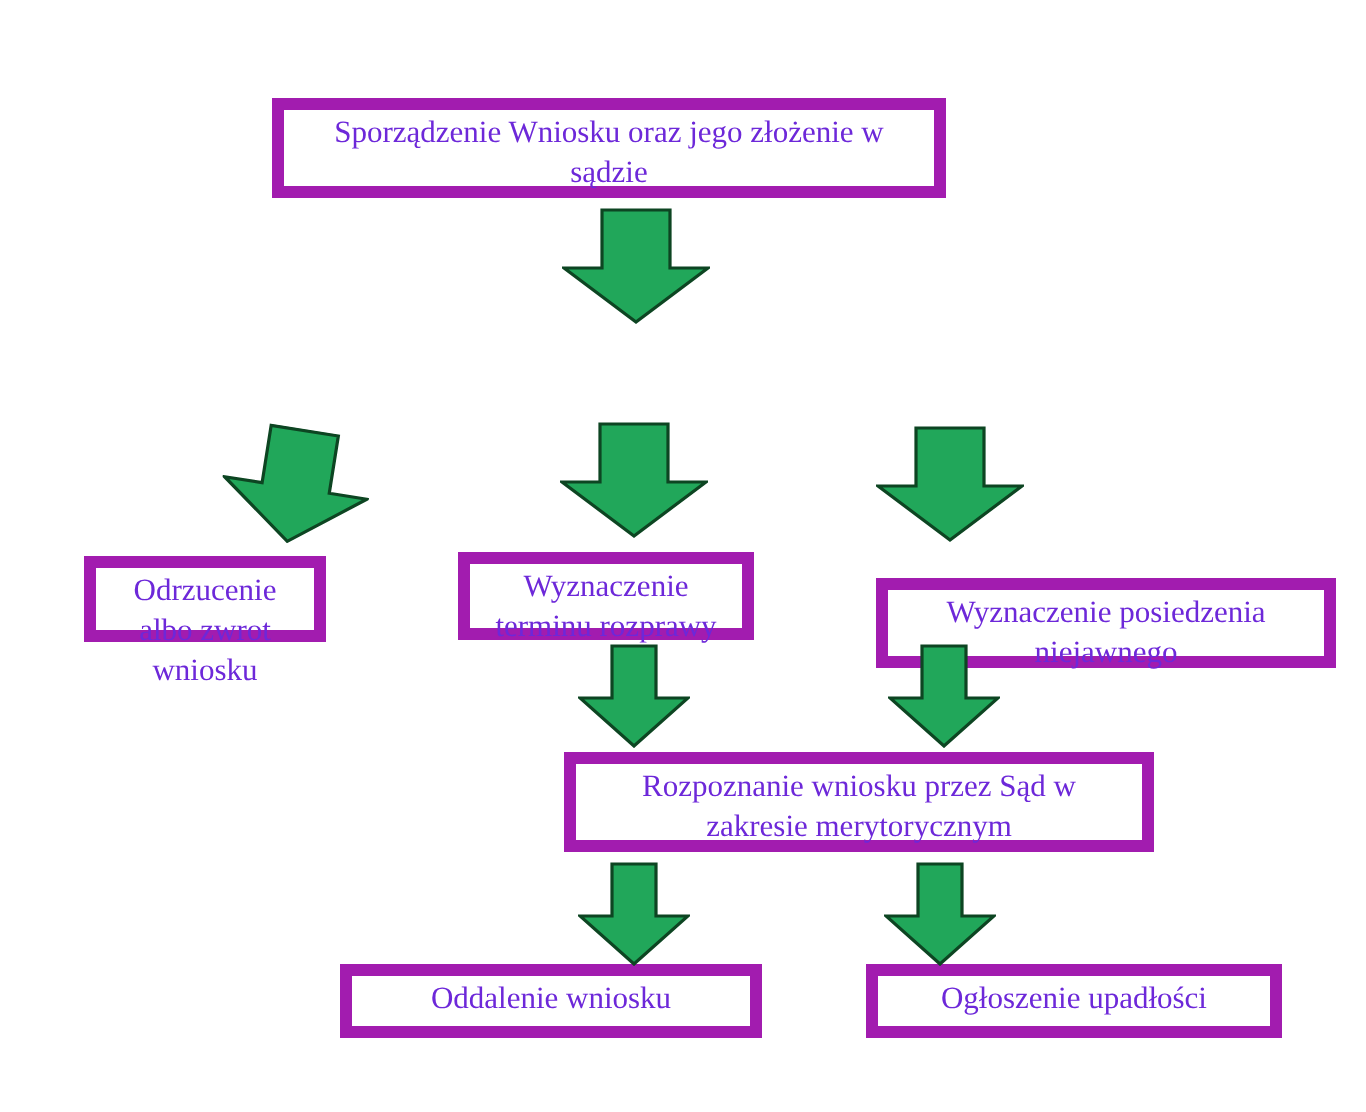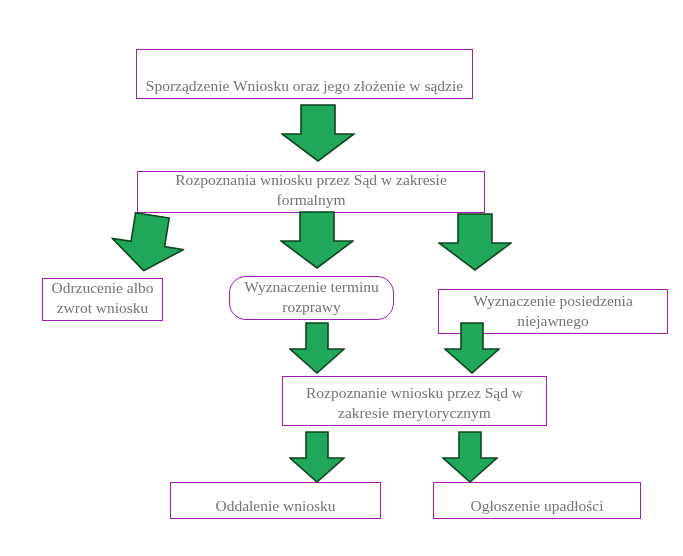--- a/index.html
+++ b/index.html
@@ -12,36 +12,36 @@
     width: 683px;
     height: 556px;
     background: #ffffff;
     font-family: "Liberation Serif", "DejaVu Serif", serif;
     overflow: hidden;
   }
   .node {
     position: absolute;
     box-sizing: border-box;
     background: #ffffff;
-    border: 1px solid #a21caf;
+    border: 6px solid #a21caf;
     display: flex;
-    align-items: flex-end;
+    align-items: flex-start;
     justify-content: center;
     text-align: center;
     font-size: 15.5px;
     line-height: 1.28;
-    color: #737373;
+    color: #6d28d9;
     padding: 2px 8px;
   }
   .n1 { left: 136px; top: 49px;  width: 337px; height: 50px; }
   .n2 { left: 137px; top: 171px; width: 348px; height: 42px; }
   .n3 { left: 42px;  top: 278px; width: 121px; height: 43px; }
-  .n4 { left: 229px; top: 276px; width: 165px; height: 44px; border-radius: 17px; }
+  .n4 { left: 229px; top: 276px; width: 148px; height: 44px; }
   .n5 { left: 438px; top: 289px; width: 230px; height: 45px; }
-  .n6 { left: 282px; top: 376px; width: 265px; height: 50px; }
+  .n6 { left: 282px; top: 376px; width: 295px; height: 50px; }
   .n7 { left: 170px; top: 482px; width: 211px; height: 37px; }
   .n8 { left: 433px; top: 482px; width: 208px; height: 37px; }
 
   .arrow { position: absolute; display: block; }
   .arrow polygon { stroke: #0d4522; stroke-width: 1.6; }
   .a1 { left: 281px; top: 104px; }
   .a2 { left: 111px; top: 214px; transform: rotate(9deg); }
   .a3 { left: 280px; top: 211px; }
   .a4 { left: 438px; top: 213px; }
   .a5 { left: 289px; top: 322px; }
@@ -51,23 +51,20 @@
 </style>
 </head>
 <body>
 
 <div class="canvas">
 
   <div class="node n1">
     <span>Sporządzenie Wniosku oraz jego złożenie w sądzie</span>
   </div>
 
-  <div class="node n2">
-    <span>Rozpoznania wniosku przez Sąd w zakresie formalnym</span>
-  </div>
 
   <div class="node n3">
     <span>Odrzucenie albo zwrot wniosku</span>
   </div>
 
   <div class="node n4">
     <span>Wyznaczenie terminu rozprawy</span>
   </div>
 
   <div class="node n5">

